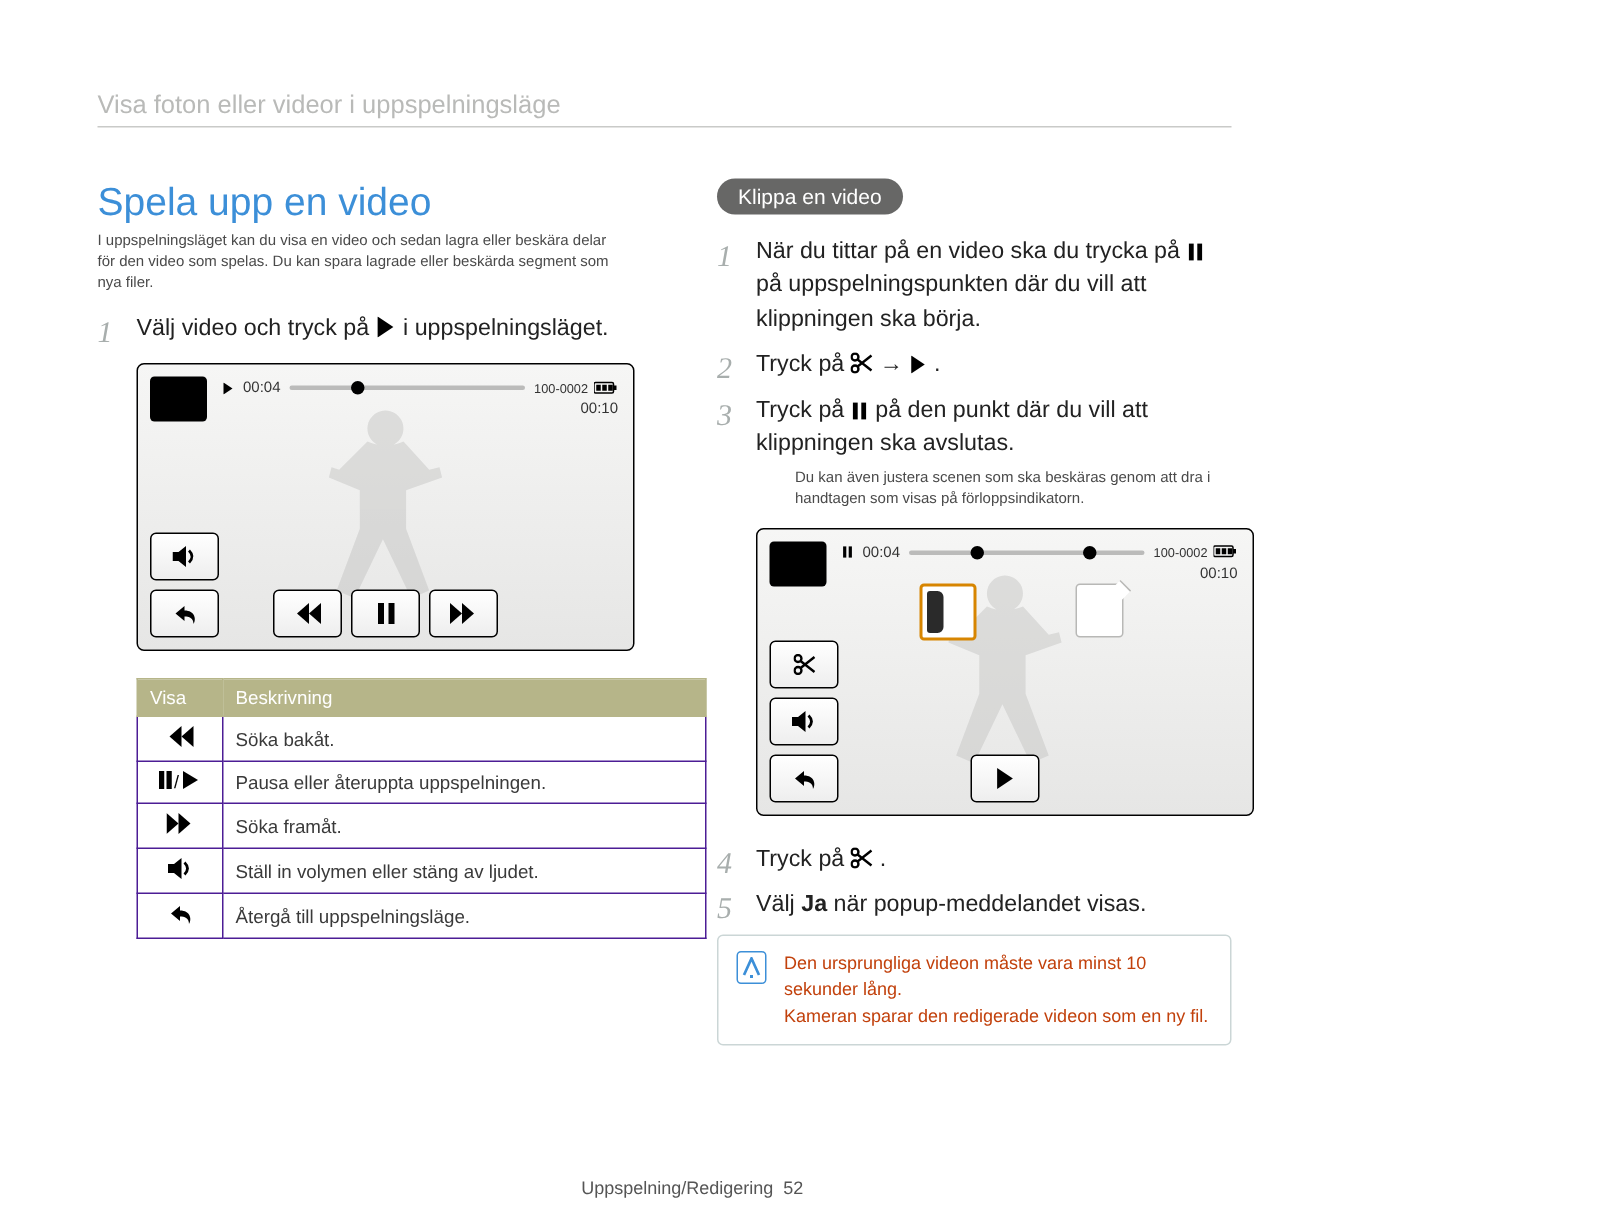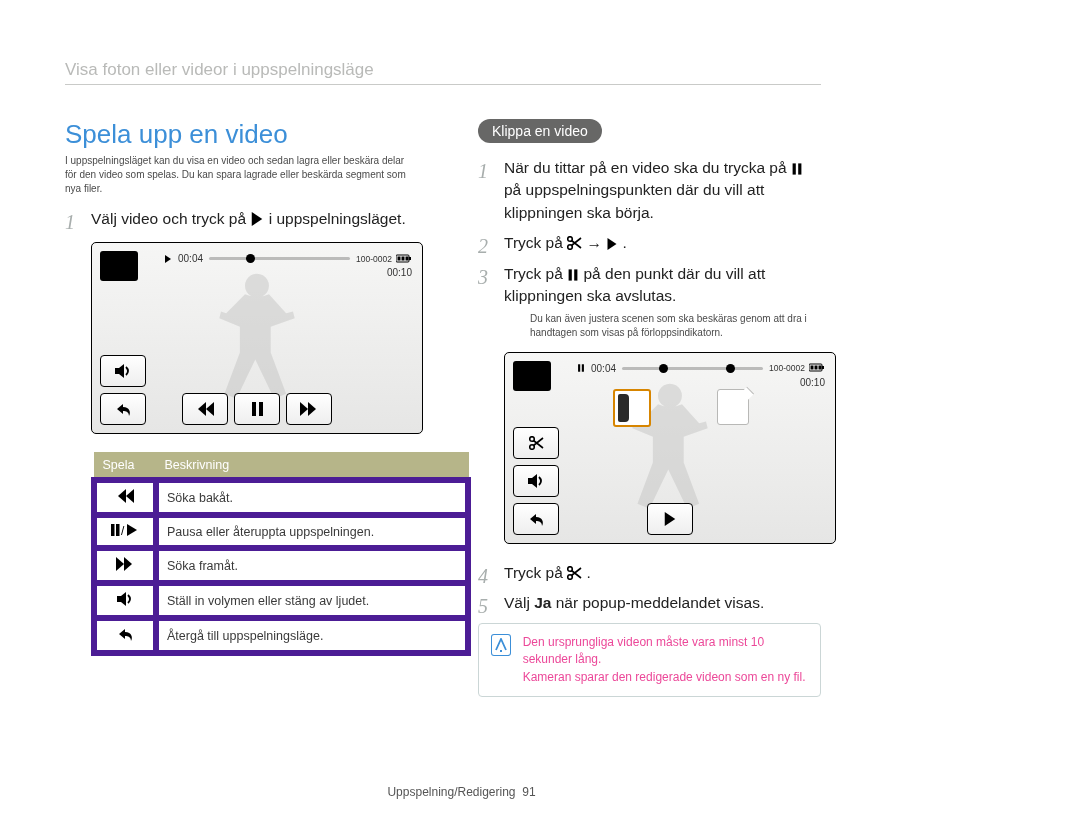--- a/index.html
+++ b/index.html
@@ -105,21 +105,21 @@
   .player .sq {
     position: absolute;
     top: 8px; left: 8px;
     width: 38px; height: 30px;
     background: #000;
     border-radius: 3px;
   }
   .player .topbar {
     position: absolute;
     top: 10px;
-    left: 72px;
+    left: 56px;
     right: 10px;
     display: flex;
     align-items: center;
     font-size: 10px;
     color: #333;
     gap: 6px;
   }
   .player .prog {
     flex: 1;
     height: 3px;
@@ -215,21 +215,21 @@
   }
   table.icons th {
     background: #b6b589;
     color: #fff;
     font-weight: 400;
     text-align: left;
     padding: 5px 8px;
     border: 1px solid #b6b589;
   }
   table.icons td {
-    border: 6px solid #4c1d95;
+    border: 1px solid #4c1d95;
     padding: 6px 8px;
     color: #3a3a3a;
   }
   table.icons td.ico {
     width: 40px;
     text-align: center;
   }
 
   
   .badge {
@@ -243,21 +243,21 @@
   }
 
   
   .tip {
     border: 1px solid #cbd6d6;
     border-radius: 4px;
     display: flex;
     gap: 12px;
     padding: 10px 12px;
     font-size: 12px;
-    color: #ec4899;
+    color: #c2410c;
     line-height: 1.45;
     margin-top: 6px;
   }
   .tip .tipicon {
     width: 20px; height: 20px;
     border: 1.5px solid #3c8fd8;
     border-radius: 3px;
     color: #3c8fd8;
     display: flex; align-items: center; justify-content: center;
     font-size: 13px;
@@ -406,21 +406,21 @@
               <svg width="18" height="14" viewBox="0 0 18 14">
                 <use href="#ic-forward"></use>
               </svg>
             </div>
         </div>
       </div>
 
       <table class="icons">
         <tbody>
             <tr>
-          <th>Spela</th>
+          <th>Visa</th>
           <th>Beskrivning</th>
         </tr>
         <tr>
           <td class="ico"><svg width="22" height="14" viewBox="0 0 22 14">
                   <use href="#ic-rewind"></use>
                 </svg></td>
           <td>Söka bakåt.</td>
         </tr>
         <tr>
           <td class="ico"><svg width="28" height="12" viewBox="0 0 28 12">
@@ -565,15 +565,15 @@
         <div>
           <div>Den ursprungliga videon måste vara minst 10 sekunder lång.</div>
           <div>Kameran sparar den redigerade videon som en ny fil.</div>
         </div>
       </div>
     </div>
   </div>
 
   <div class="footer">
     <span>Uppspelning/Redigering</span>
-    &nbsp;<span>91</span>
+    &nbsp;<span>52</span>
   </div>
 </div>
 
 </body></html>

